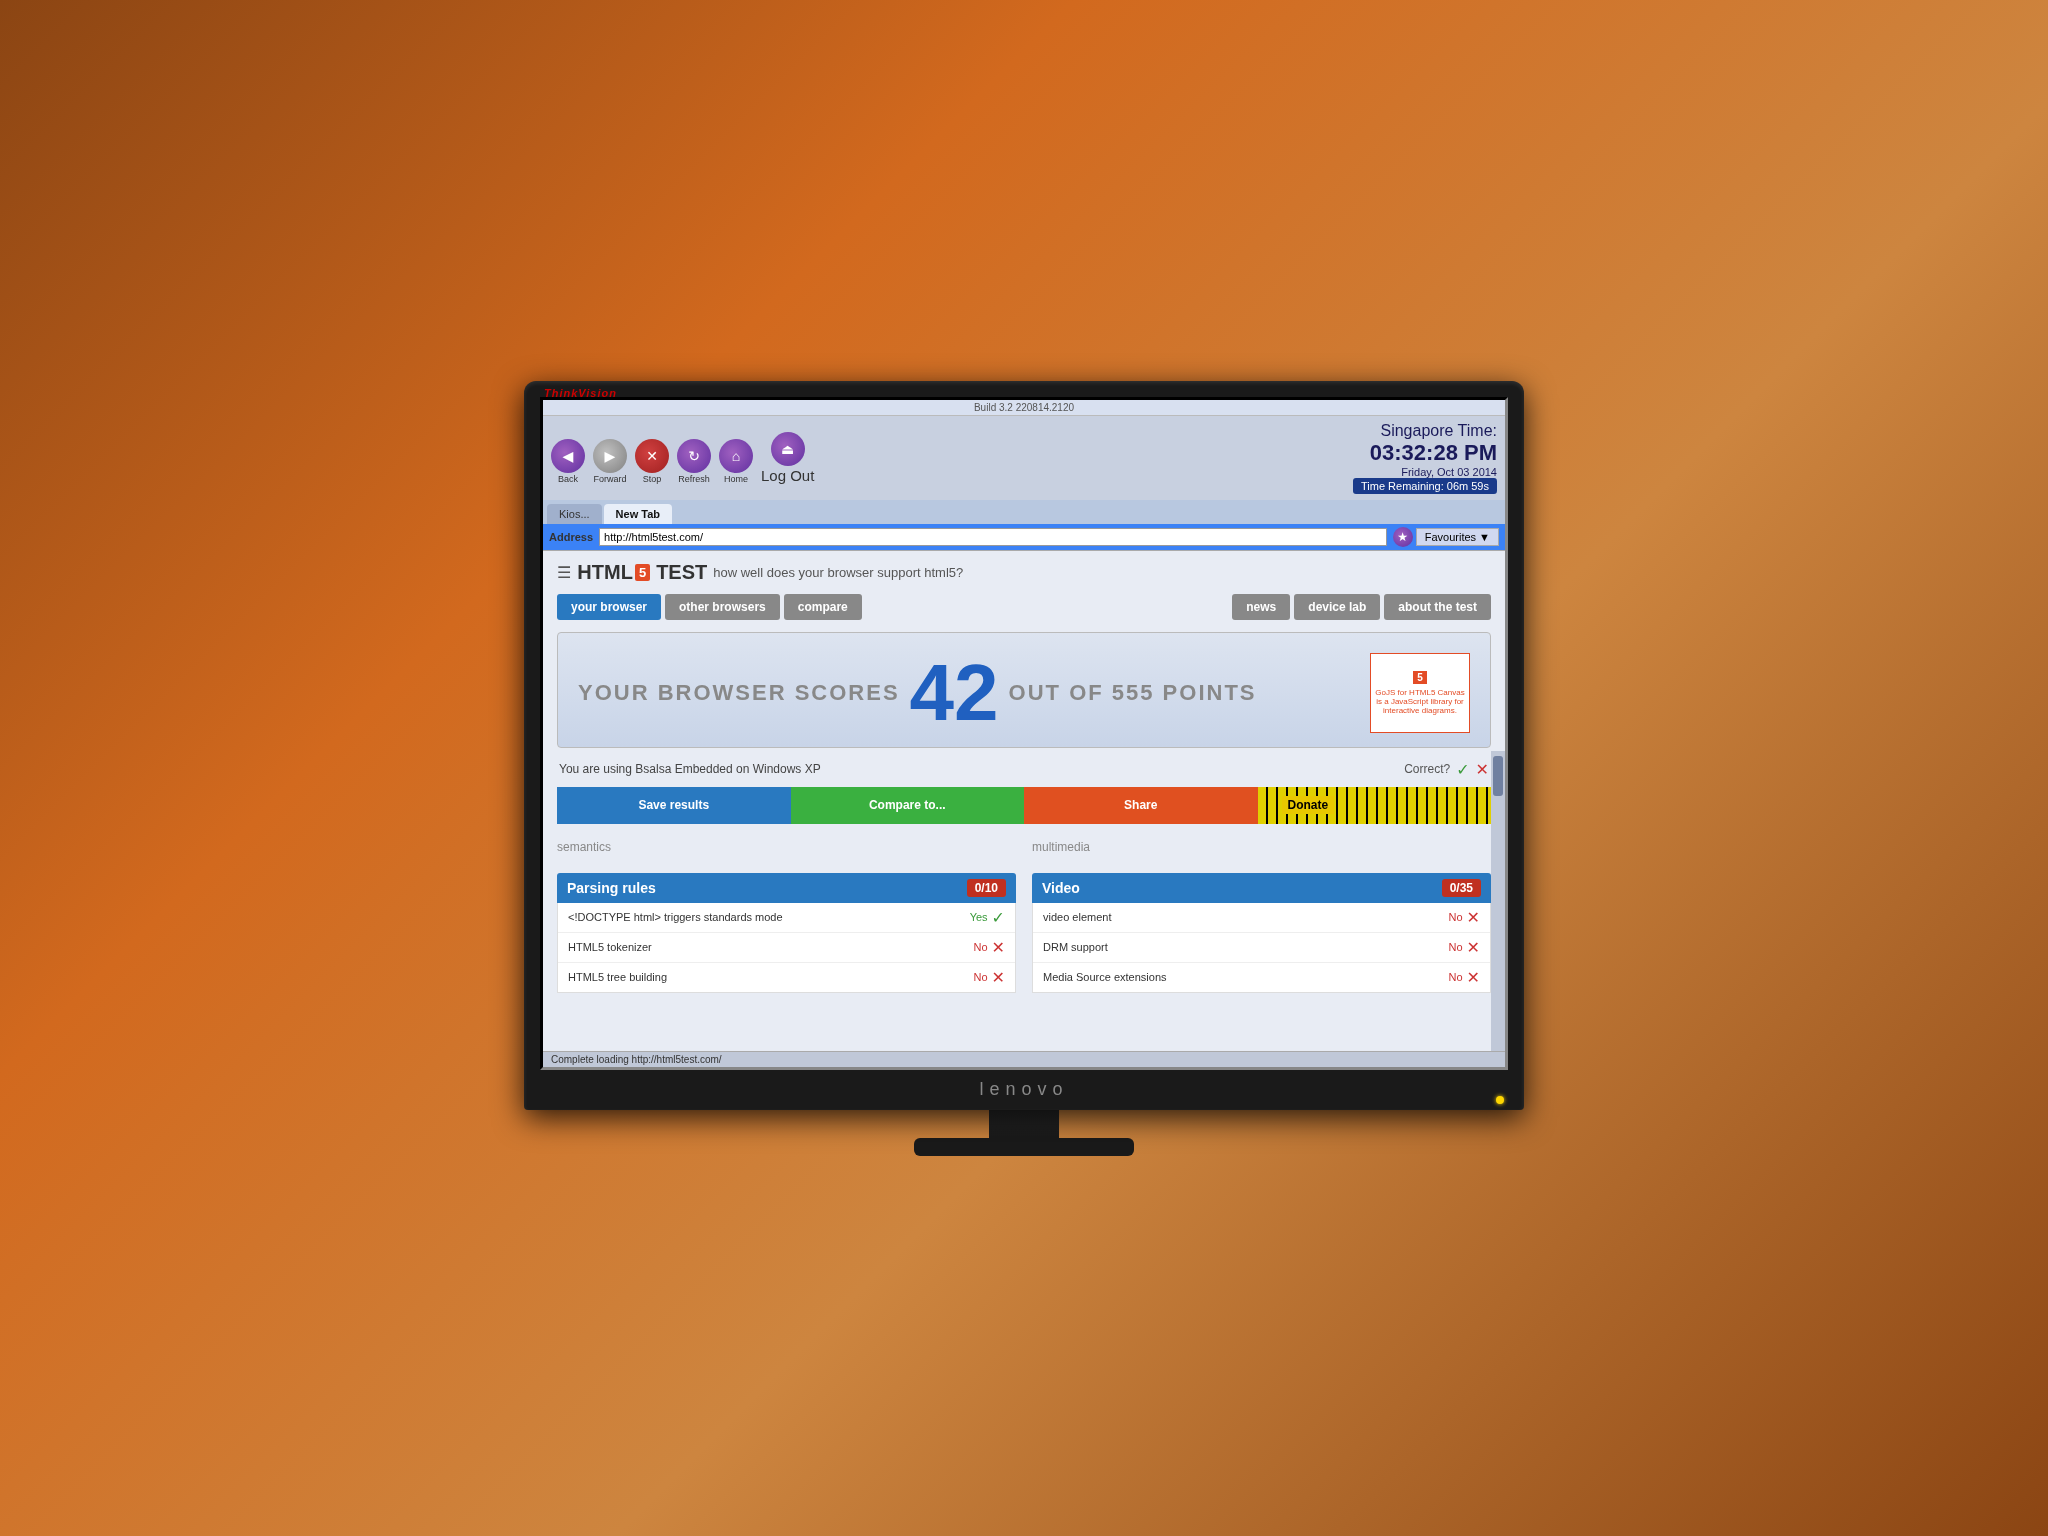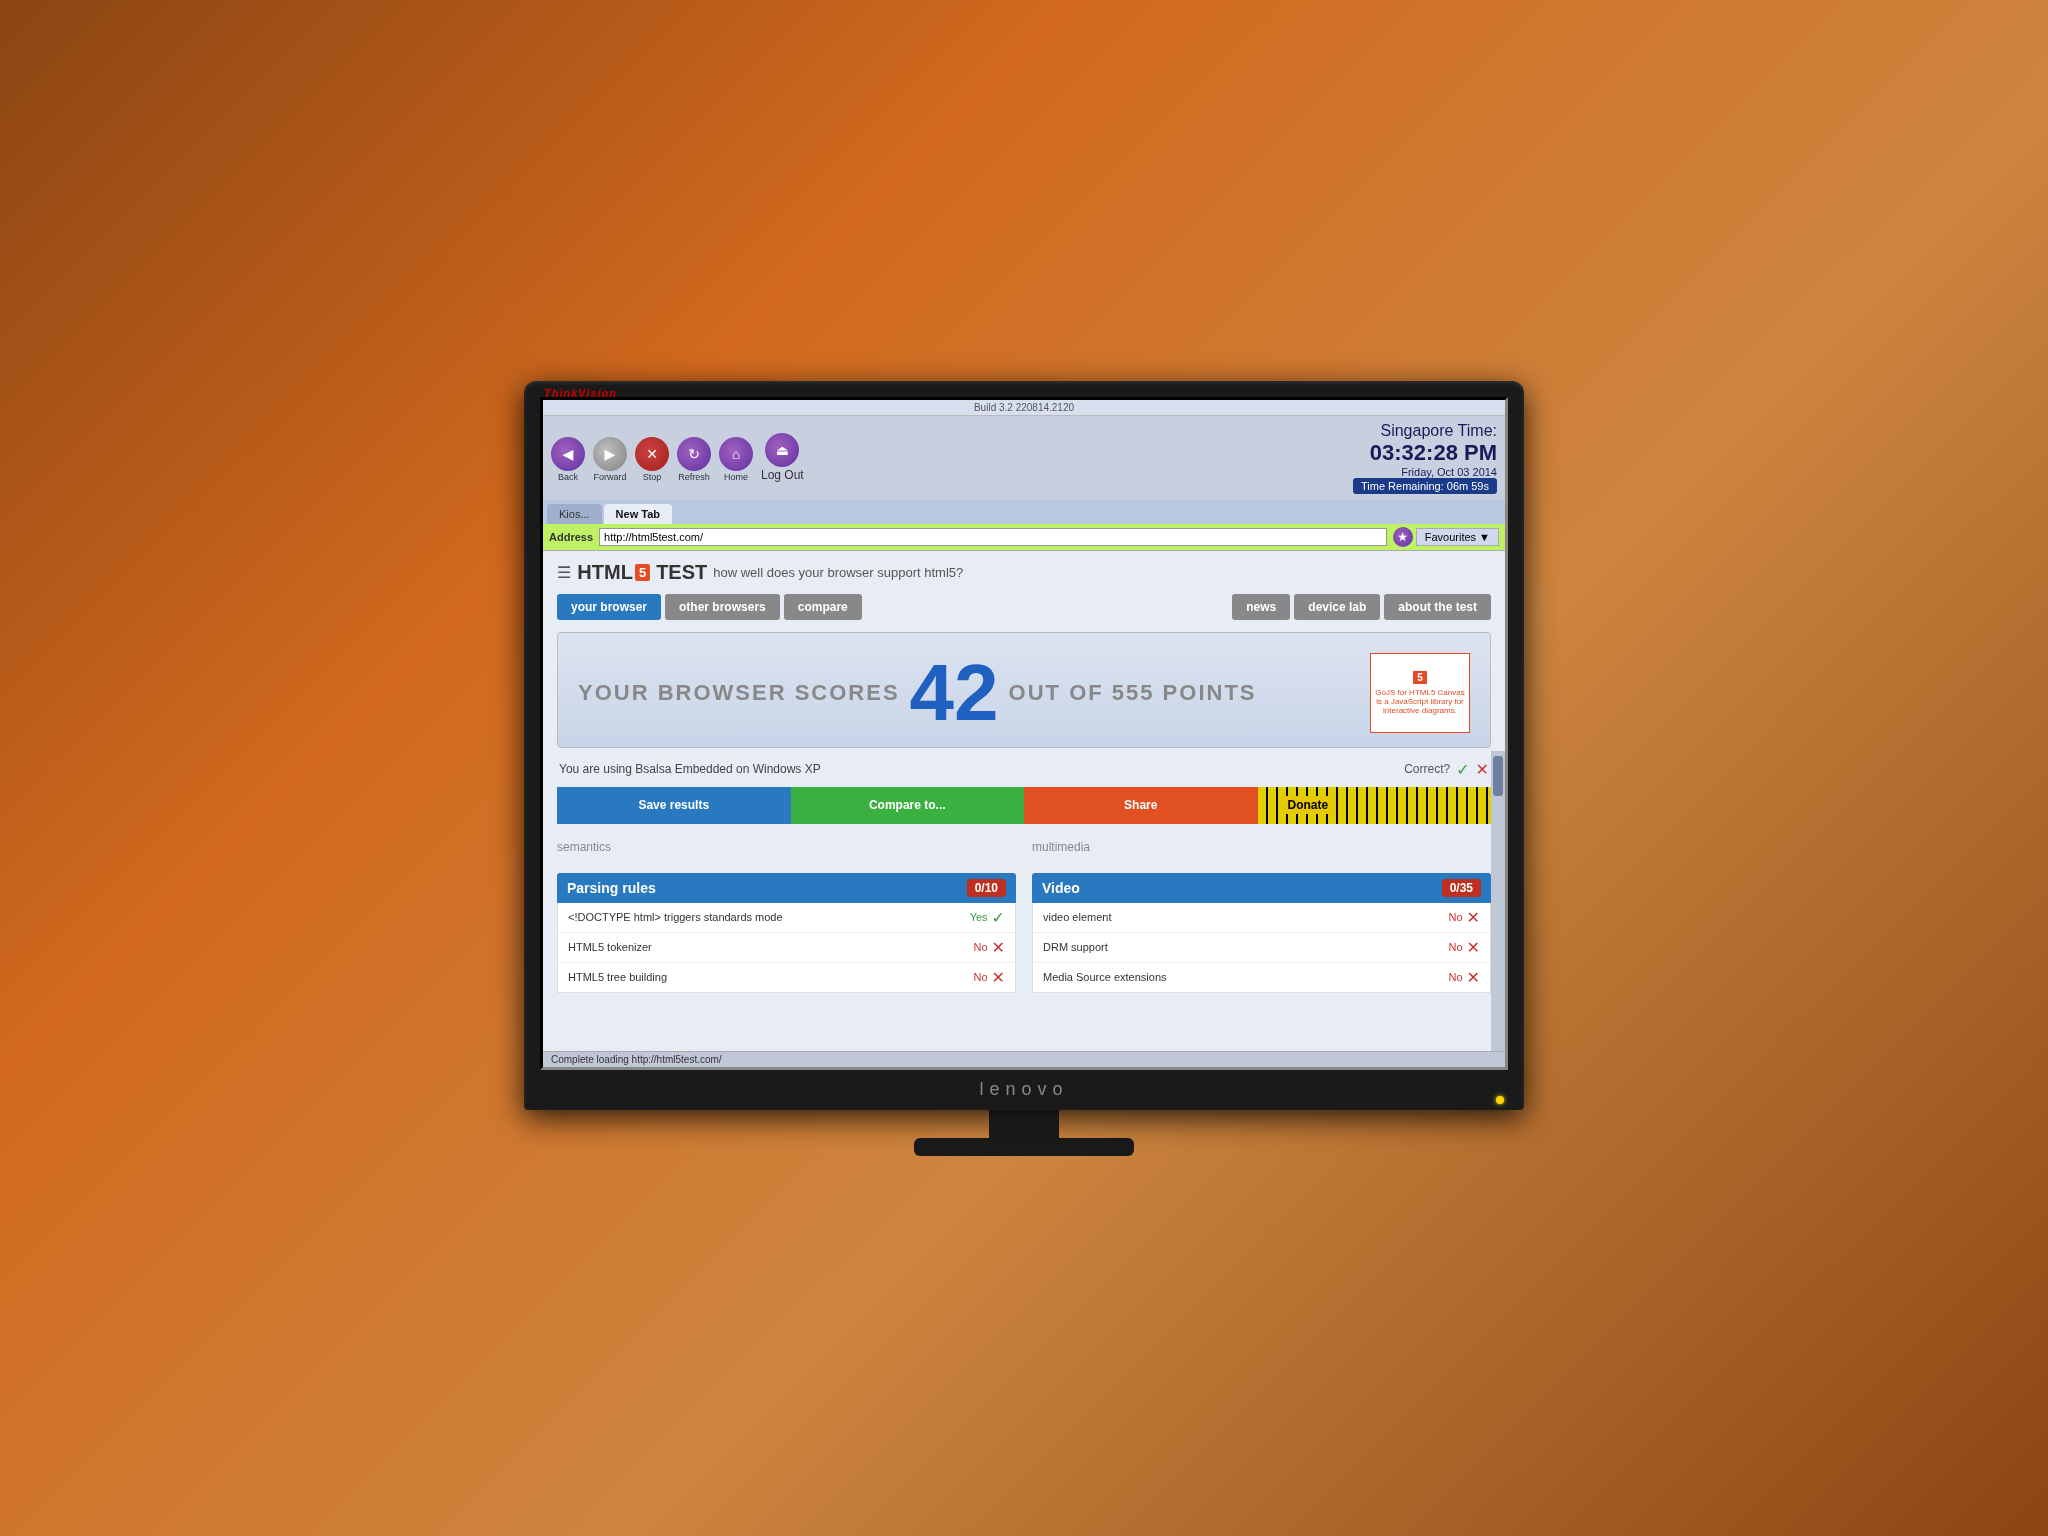--- a/index.html
+++ b/index.html
@@ -128,21 +128,21 @@
       padding: 4px 12px;
       font-size: 11px;
       border-radius: 4px 4px 0 0;
       cursor: pointer;
     }
 
     .tab-inactive { background: #a0b0cc; color: #333; }
     .tab-active { background: #e8eef8; color: #111; font-weight: bold; }
 
     .address-bar {
-      background: #bef264;
+      background: #3b82f6;
       display: flex;
       align-items: center;
       padding: 3px 6px;
       gap: 6px;
       border-bottom: 1px solid #aaa;
     }
 
     .address-label {
       font-size: 11px;
       color: #333;
@@ -526,21 +526,21 @@
             <div style="display:flex; flex-direction:column; align-items:center; gap:1px;">
               <button class="nav-btn nav-btn-home">
                 <span>⌂</span>
               </button>
               <span style="font-size:9px; color:#333;">Home</span>
             </div>
             <div style="display:flex; flex-direction:column; align-items:center; gap:1px;">
               <button class="nav-btn nav-btn-logout">
                 <span>⏏</span>
               </button>
-              <span style="font-size:12px; color:#333;">Log Out</span>
+              <span style="font-size:15px; color:#333;">Log Out</span>
             </div>
           </div>
 
           <div class="clock-area">
             <div style="font-size:16px; color:#1a1a5a;">Singapore Time:</div>
             <div class="clock-time">03:32:28 PM</div>
             <div style="font-size:11px; color:#1a1a5a;">Friday, Oct 03 2014</div>
             <div class="time-remaining">
               <span>Time Remaining:</span> <span>06m 59s</span>
             </div>

